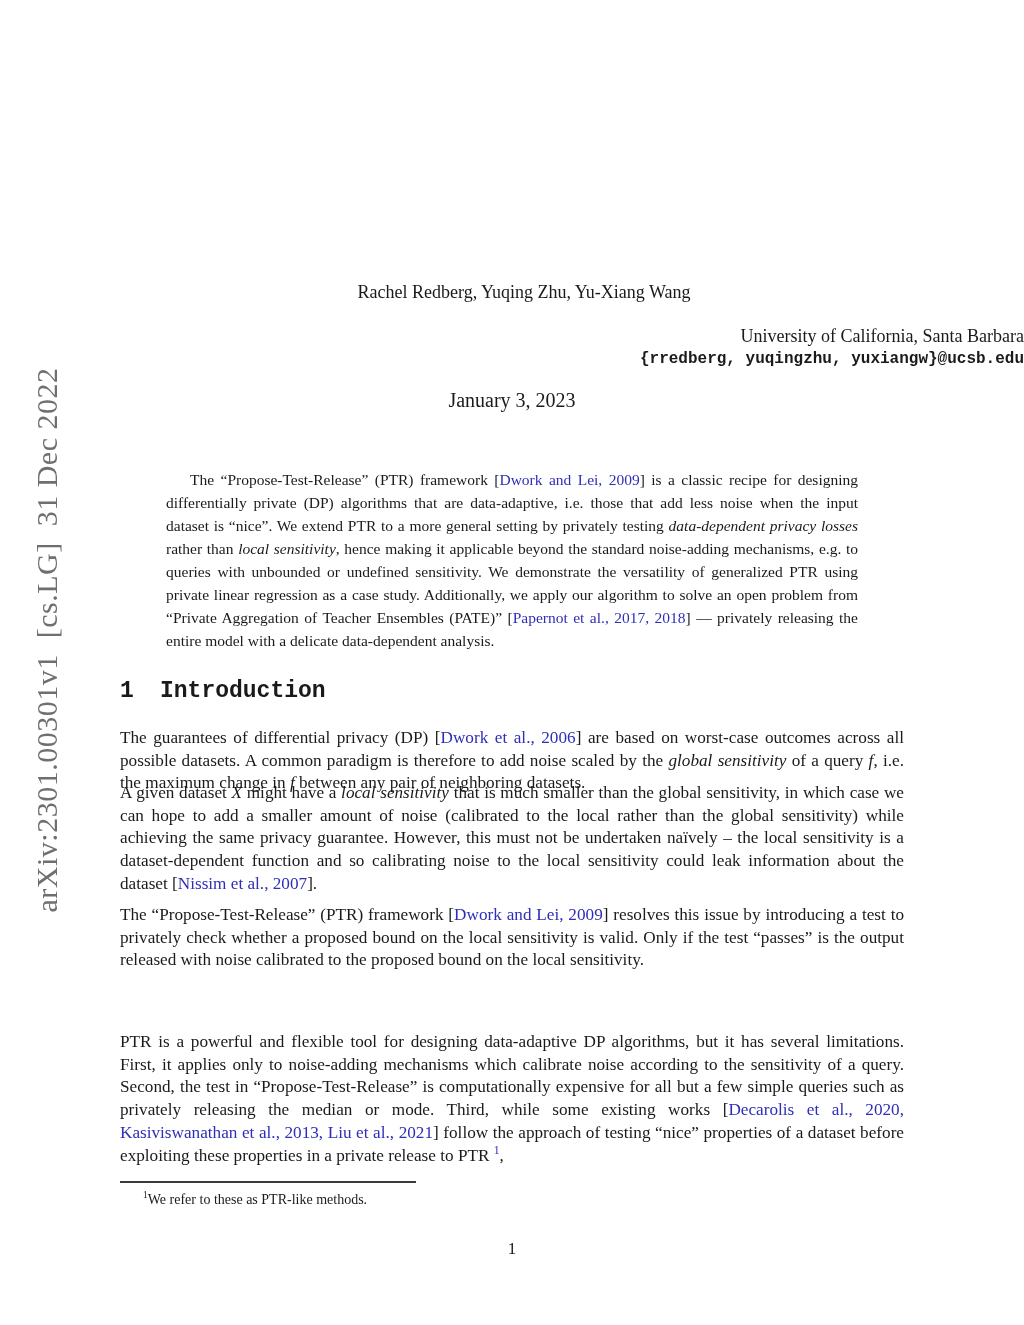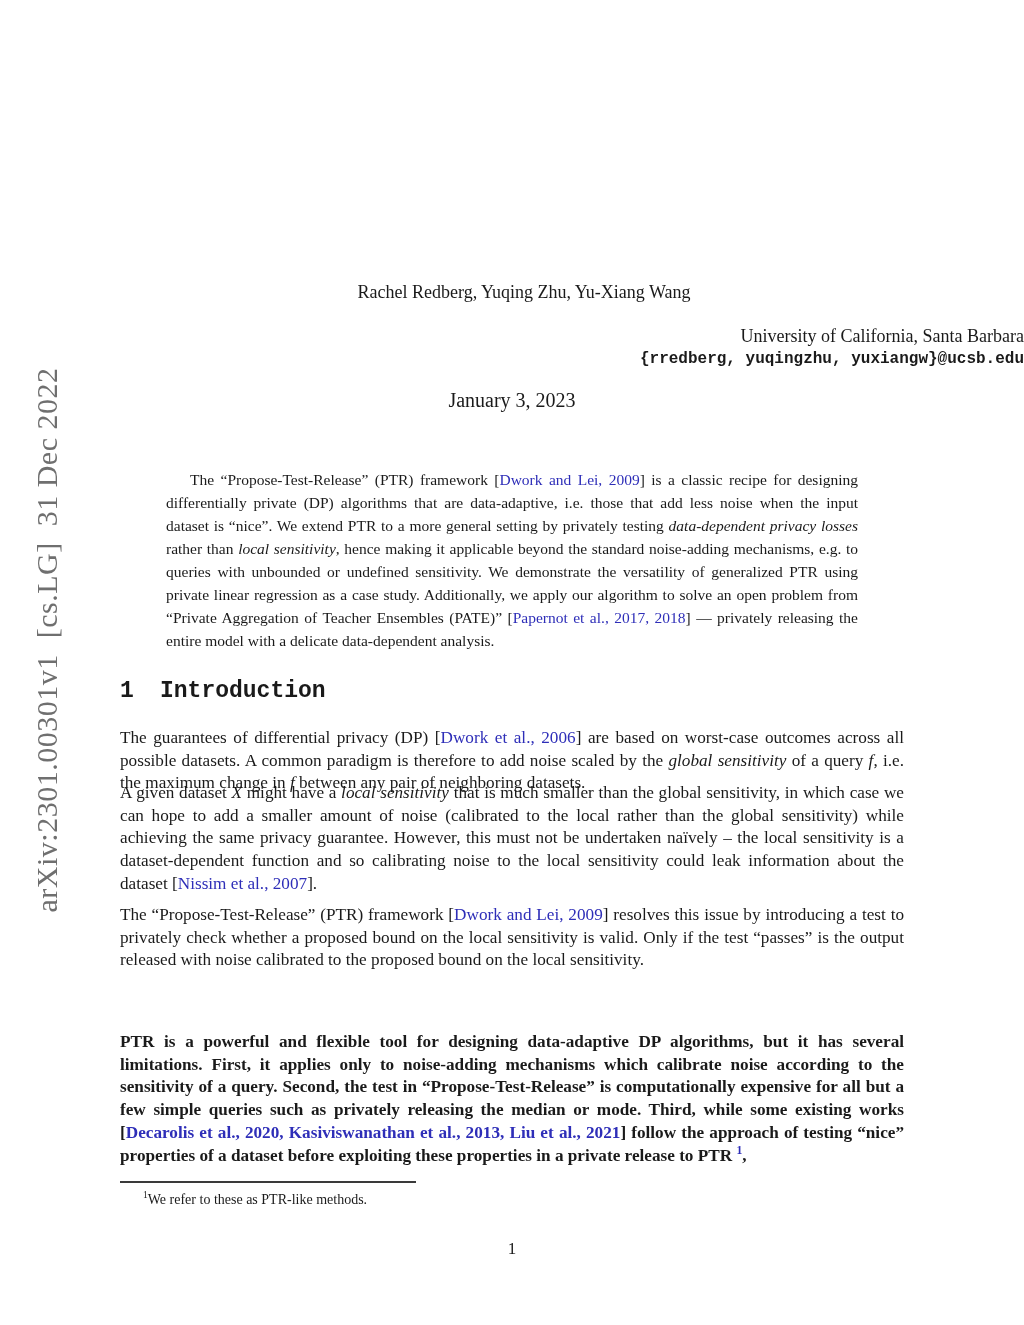--- a/index.html
+++ b/index.html
@@ -96,21 +96,21 @@
     position: absolute;
     left: 120px;
     width: 784px;
     font-size: 17.2px;
     line-height: 22.7px;
     text-align: justify;
   }
   .p1 { top: 727px; }
   .p2 { top: 782px; }
   .p3 { top: 904px; }
-  .p4 { top: 1031px; font-weight: bold; }
+  .p4 { top: 1031px; }
   .seg-plain { }
   .seg-link { color: #2e2eb8; }
   .seg-italic { font-style: italic; }
   .seg-suplink {
     color: #2e2eb8;
     vertical-align: super;
     font-size: 68%;
     line-height: 0;
   }
   .footnote-rule {

